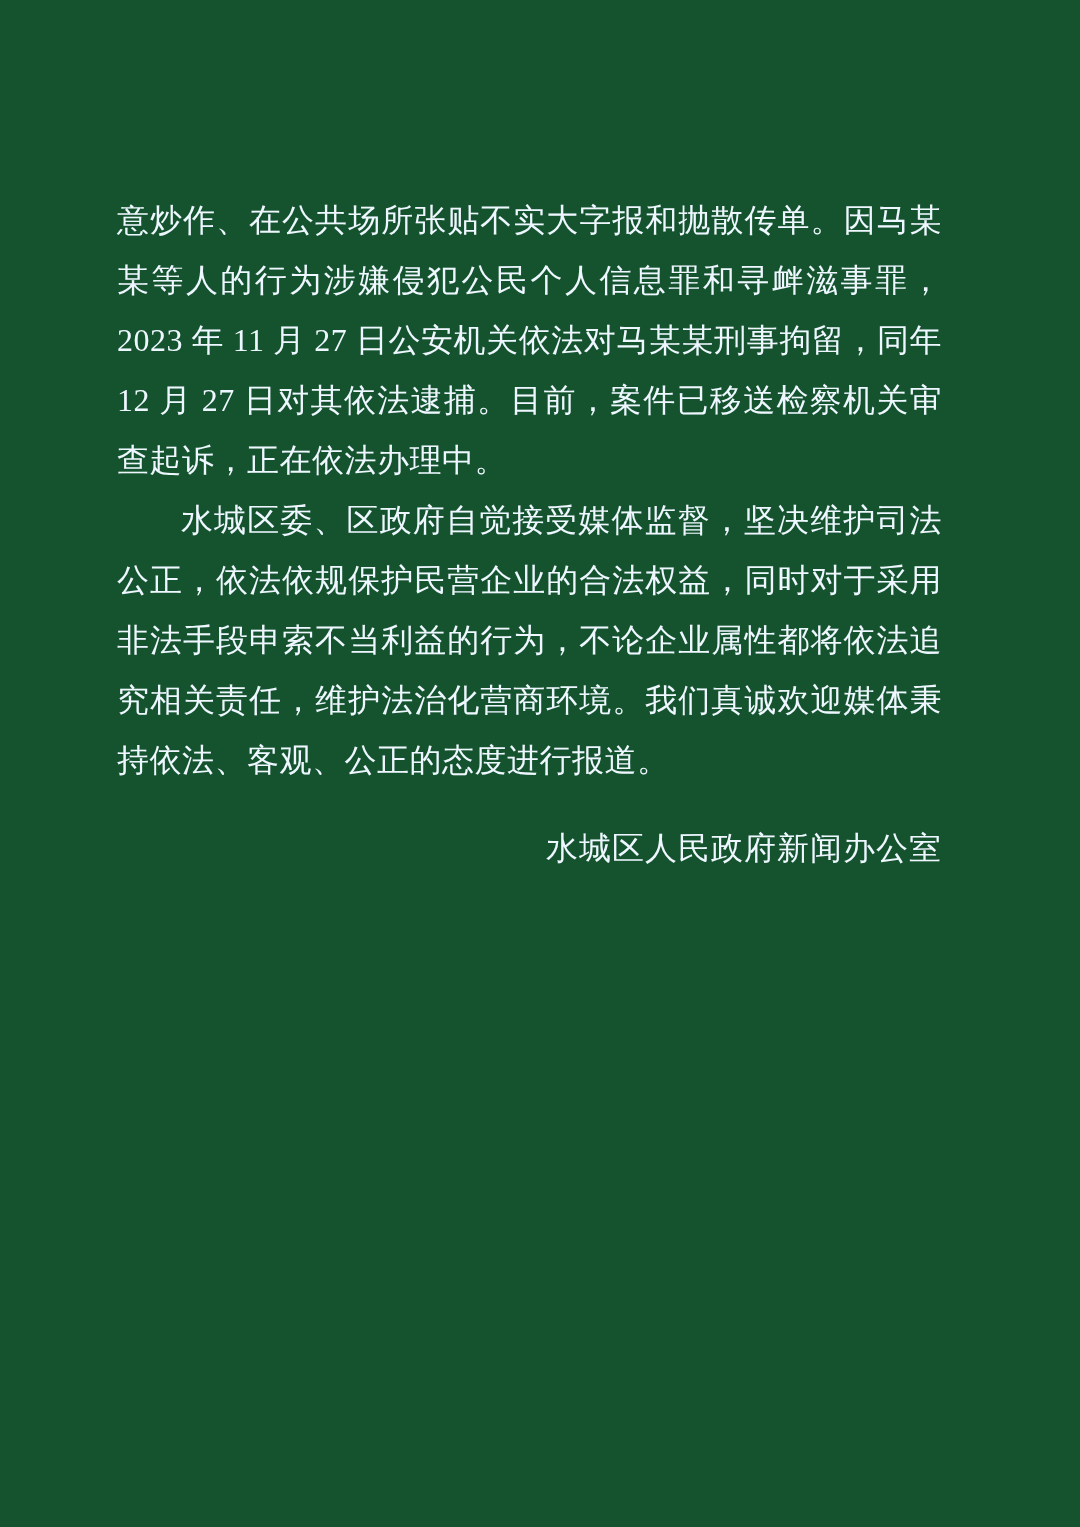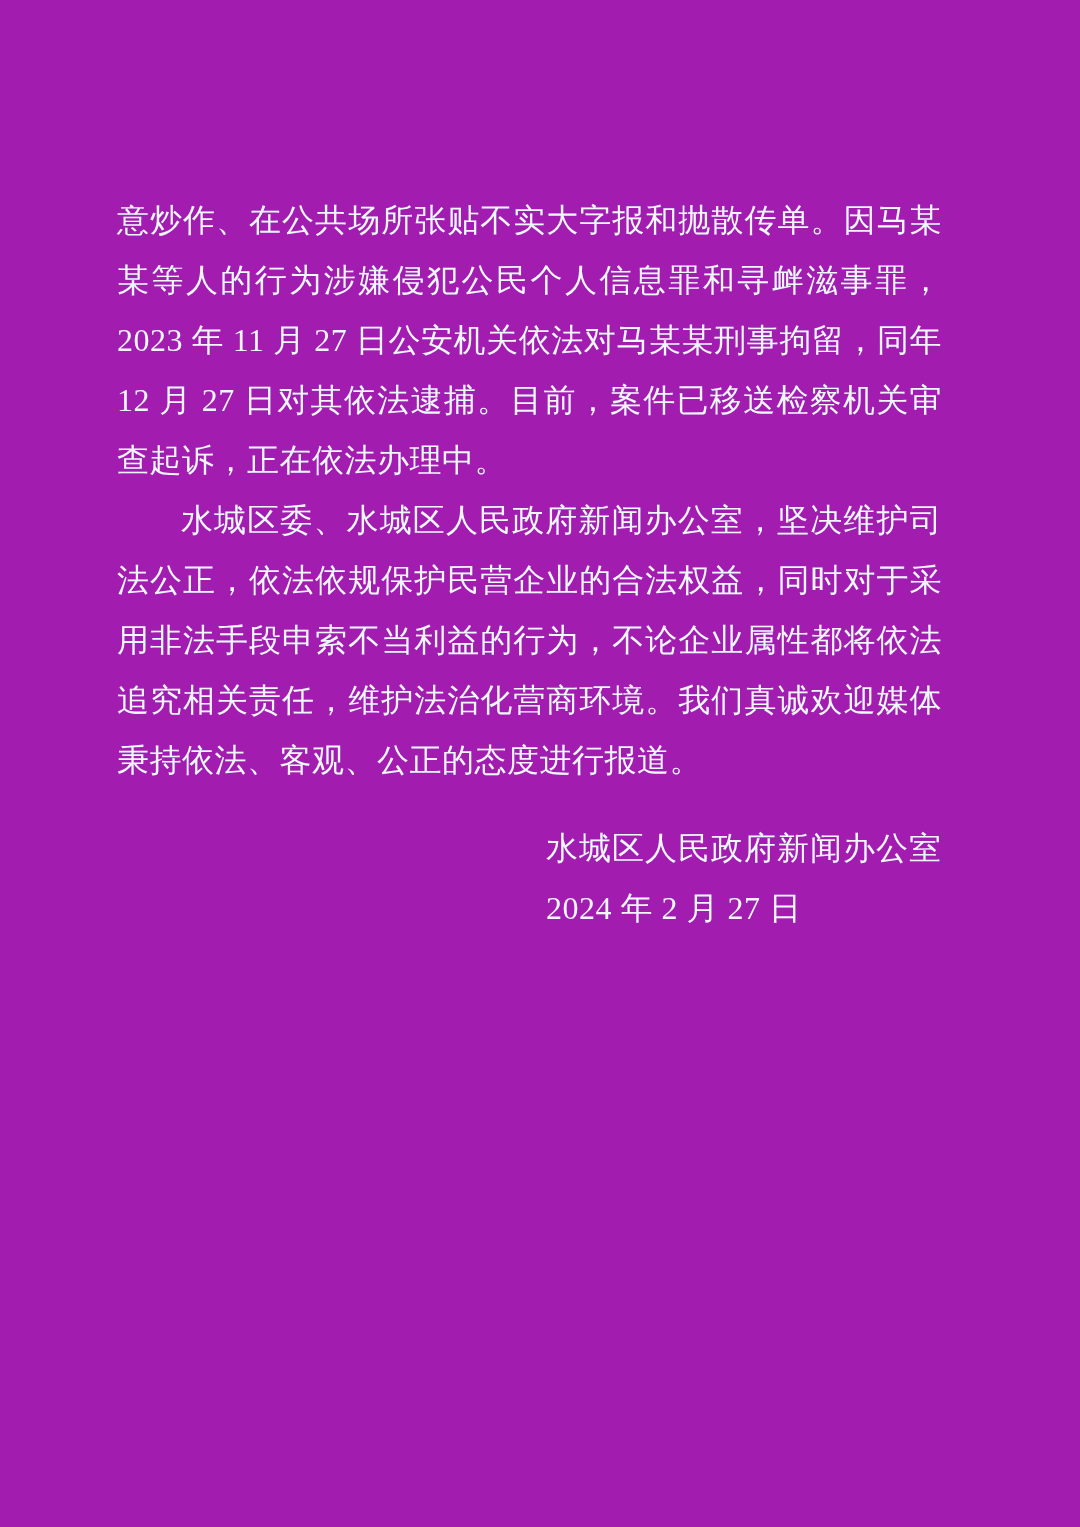--- a/index.html
+++ b/index.html
@@ -48,24 +48,23 @@
   .date {
     font-size: 32px;
     line-height: 60px;
     letter-spacing: 0.5px;
     white-space: nowrap;
   }
 </style>
 </head>
 <body>
 
-<div class="page" style="background: #a21caf;">
+<div class="page" style="background: #14532d;">
   <div class="content" style="color: rgb(238, 247, 255);">
     <p class="para">意炒作、在公共场所张贴不实大字报和抛散传单。因马某某等人的行为涉嫌侵犯公民个人信息罪和寻衅滋事罪，2023 年 11 月 27 日公安机关依法对马某某刑事拘留，同年 12 月 27 日对其依法逮捕。目前，案件已移送检察机关审查起诉，正在依法办理中。</p>
-    <p class="para indent">水城区委、水城区人民政府新闻办公室，坚决维护司法公正，依法依规保护民营企业的合法权益，同时对于采用非法手段申索不当利益的行为，不论企业属性都将依法追究相关责任，维护法治化营商环境。我们真诚欢迎媒体秉持依法、客观、公正的态度进行报道。</p>
+    <p class="para indent">水城区委、区政府自觉接受媒体监督，坚决维护司法公正，依法依规保护民营企业的合法权益，同时对于采用非法手段申索不当利益的行为，不论企业属性都将依法追究相关责任，维护法治化营商环境。我们真诚欢迎媒体秉持依法、客观、公正的态度进行报道。</p>
     <div class="signature-wrap">
       <div class="signature-inner">
         <div class="signature">水城区人民政府新闻办公室</div>
-        <div class="date">2024 年 2 月 27 日</div>
       </div>
     </div>
   </div>
 </div>
 
 </body></html>

